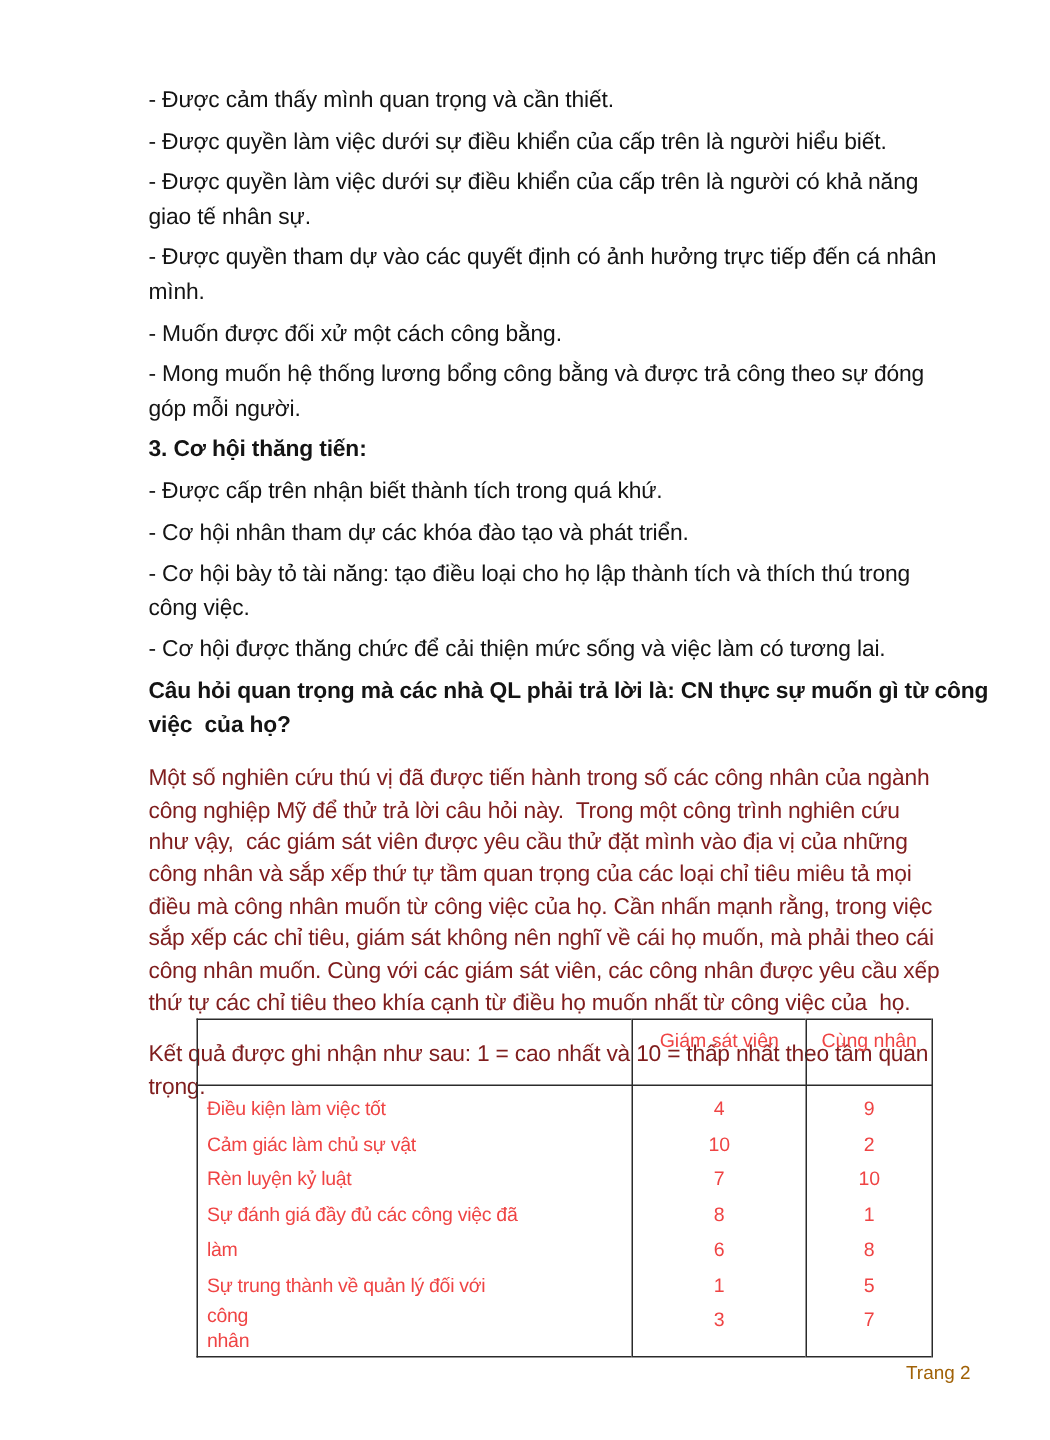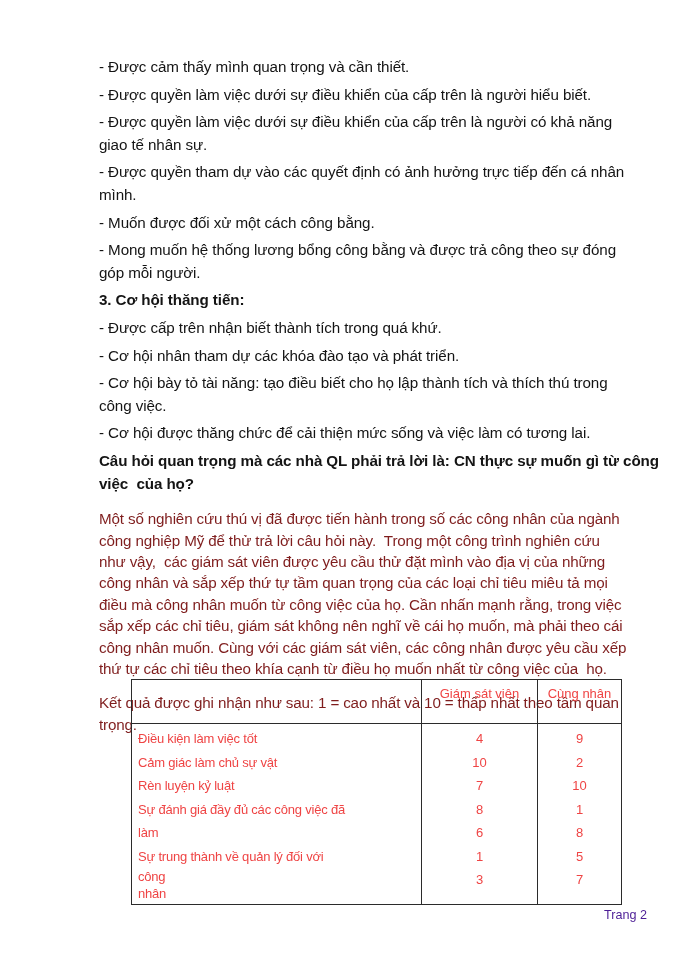--- a/index.html
+++ b/index.html
@@ -128,21 +128,21 @@
   }
   .stack-num .n {
     display: block;
   }
 
   #footer {
     position: absolute;
     left: 604px;
     top: 908px;
     font-size: 12.6px;
-    color: #4c1d95;
+    color: #a16207;
     letter-spacing: 0px;
     white-space: nowrap;
   }
 </style>
 </head>
 <body>
 
 <div id="page">
 
   <div id="content">
@@ -152,21 +152,21 @@
     <div class="blk line">- Được quyền làm việc dưới sự điều khiển của cấp trên là người có khả năng
 giao tế nhân sự.</div>
     <div class="blk line">- Được quyền tham dự vào các quyết định có ảnh hưởng trực tiếp đến cá nhân
 mình.</div>
     <div class="blk line">- Muốn được đối xử một cách công bằng.</div>
     <div class="blk line">- Mong muốn hệ thống lương bổng công bằng và được trả công theo sự đóng
 góp mỗi người.</div>
     <div class="blk line bold">3. Cơ hội thăng tiến:</div>
     <div class="blk line">- Được cấp trên nhận biết thành tích trong quá khứ.</div>
     <div class="blk line">- Cơ hội nhân tham dự các khóa đào tạo và phát triển.</div>
-    <div class="blk line">- Cơ hội bày tỏ tài năng: tạo điều biết cho họ lập thành tích và thích thú trong
+    <div class="blk line">- Cơ hội bày tỏ tài năng: tạo điều loại cho họ lập thành tích và thích thú trong
 công việc.</div>
     <div class="blk line">- Cơ hội được thăng chức để cải thiện mức sống và việc làm có tương lai.</div>
     <div class="blk line semibold">Câu hỏi quan trọng mà các nhà QL phải trả lời là: CN thực sự muốn gì từ công
 việc  của họ?</div>
     <div class="para">Một số nghiên cứu thú vị đã được tiến hành trong số các công nhân của ngành
 công nghiệp Mỹ để thử trả lời câu hỏi này.  Trong một công trình nghiên cứu
 như vậy,  các giám sát viên được yêu cầu thử đặt mình vào địa vị của những
 công nhân và sắp xếp thứ tự tầm quan trọng của các loại chỉ tiêu miêu tả mọi
 điều mà công nhân muốn từ công việc của họ. Cần nhấn mạnh rằng, trong việc
 sắp xếp các chỉ tiêu, giám sát không nên nghĩ về cái họ muốn, mà phải theo cái

